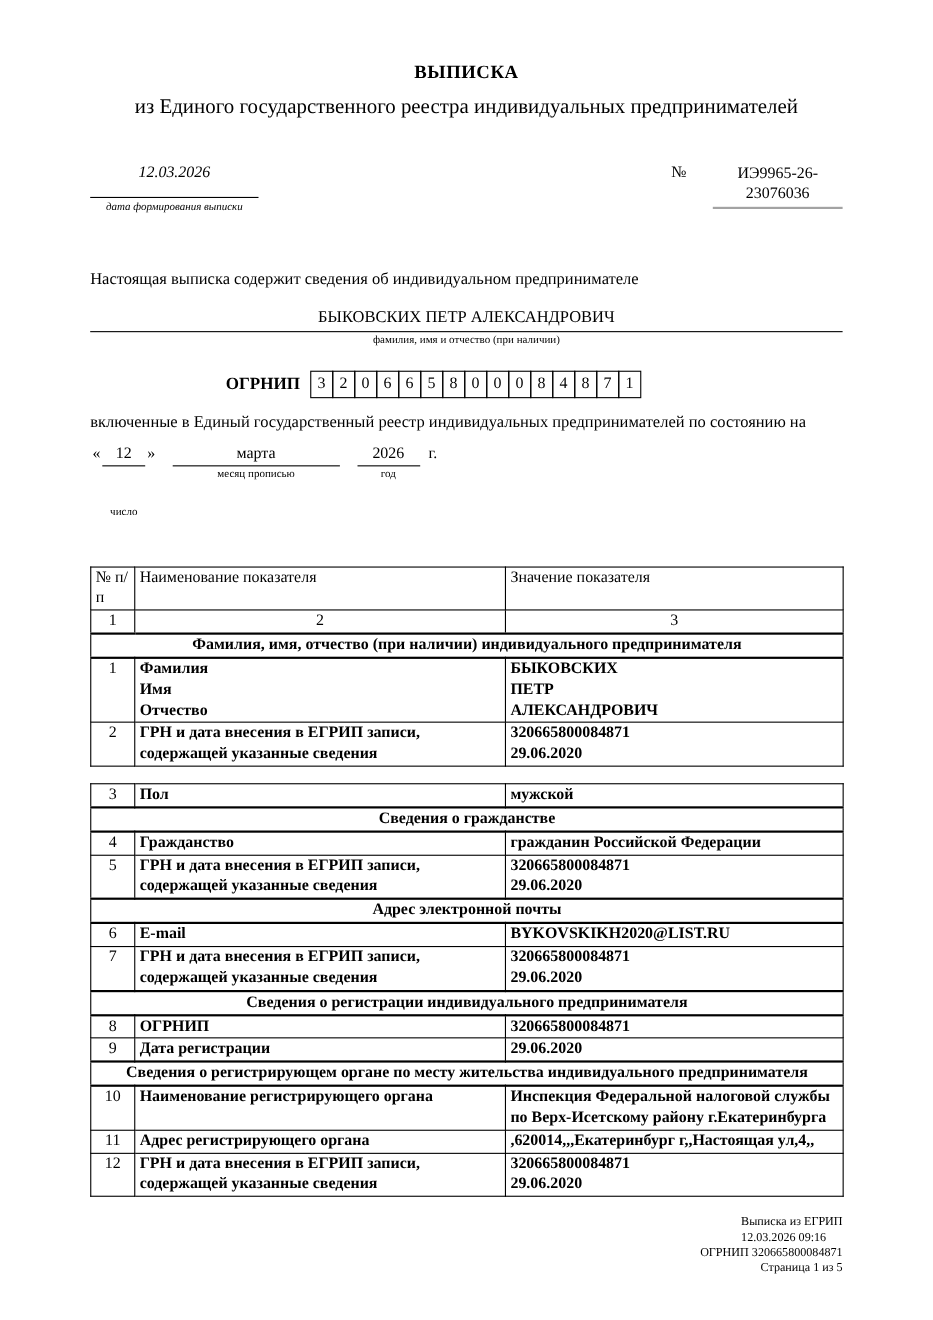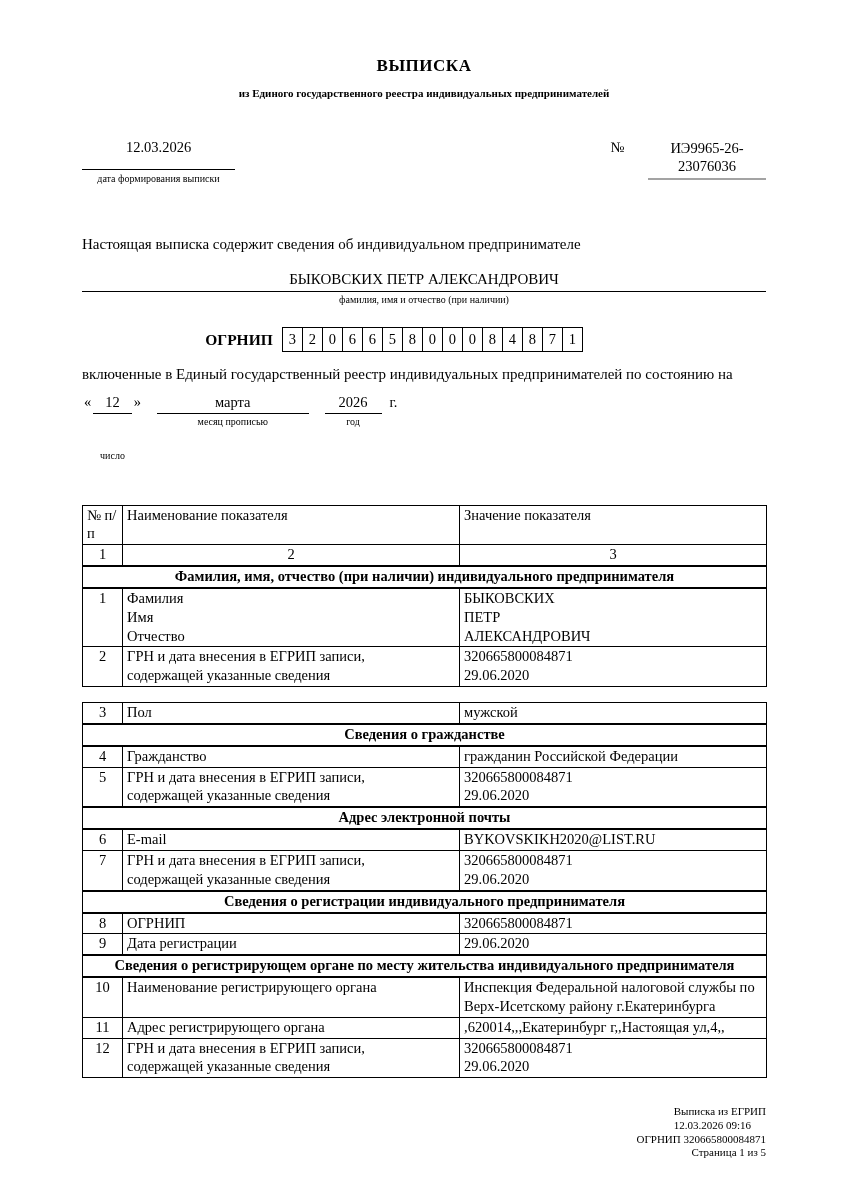--- a/index.html
+++ b/index.html
@@ -7,24 +7,24 @@
     position:relative;
     width:848px; height:1200px;
     background:#ffffff;
     color:#000;
     font-family:"Liberation Serif", "DejaVu Serif", serif;
     box-sizing:border-box;
     padding:56px 82px 0 82px;
     overflow:hidden;
   }
   .doc-title { text-align:center; font-weight:bold; font-size:17px; letter-spacing:0.5px; }
-  .doc-subtitle { text-align:center; font-weight:bold; font-size:11px; margin-top:11px; }
+  .doc-subtitle { text-align:center; font-weight:normal; font-size:19px; margin-top:11px; }
 
   .meta-row { display:flex; justify-content:space-between; margin-top:40px; }
-  .date-block { width:153px; text-align:center; }
+  .date-block { width:153px; text-align:center;font-style:italic; }
   .date-value { font-size:14.5px; padding-bottom:13px; border-bottom:1px solid #000; }
   .date-caption { font-size:10px; margin-top:3px; }
   .number-block { display:flex; align-items:flex-start; }
   .number-sign { font-size:14.5px; margin-right:24px; }
   .number-value { width:118px; text-align:center; font-size:14.5px; border-bottom:2px solid #a3a3a3; padding-bottom:3px; line-height:1.25; }
 
   .lead { margin-top:52px; font-size:15px; }
 
   .name-block { margin-top:18px; }
   .name-value { text-align:center; font-size:15px; border-bottom:1px solid #000; padding-bottom:3px; }
@@ -51,21 +51,21 @@
   .fld-year { margin-left:16px; }
   .fld-year .fld-value { padding:0 14px 2px 14px; }
   .g-suffix { margin-left:8px; }
 
   .reg-table { margin-top:44px; width:684px; border-collapse:collapse; table-layout:fixed; font-size:14.5px; }
   .reg-table td { border:1px solid #000; padding:0px 4px 1px 4px; vertical-align:top; line-height:1.3; }
   .reg-table .header-cell { }
   .reg-table .colnum-cell { text-align:center; border-bottom-width:2px; }
   .reg-table .num-cell { text-align:center; padding-left:0; padding-right:0; }
   .reg-table .section-cell { text-align:center; font-weight:bold; border-top-width:2px; border-bottom-width:2px; }
-  .pre { white-space:pre-line; }
+  .pre { white-space:pre-line;font-weight:bold; }
   .table-gap { height:15px; }
 
   .footer {
     position:absolute; left:82px; right:82px; bottom:40px;
     display:flex; justify-content:space-between; align-items:flex-end;
     font-size:11px; line-height:1.25;flex-direction:column;
   }
   .footer-left { text-align:left; }
   .footer-center { text-align:center; }
   .footer-right { text-align:center; }

